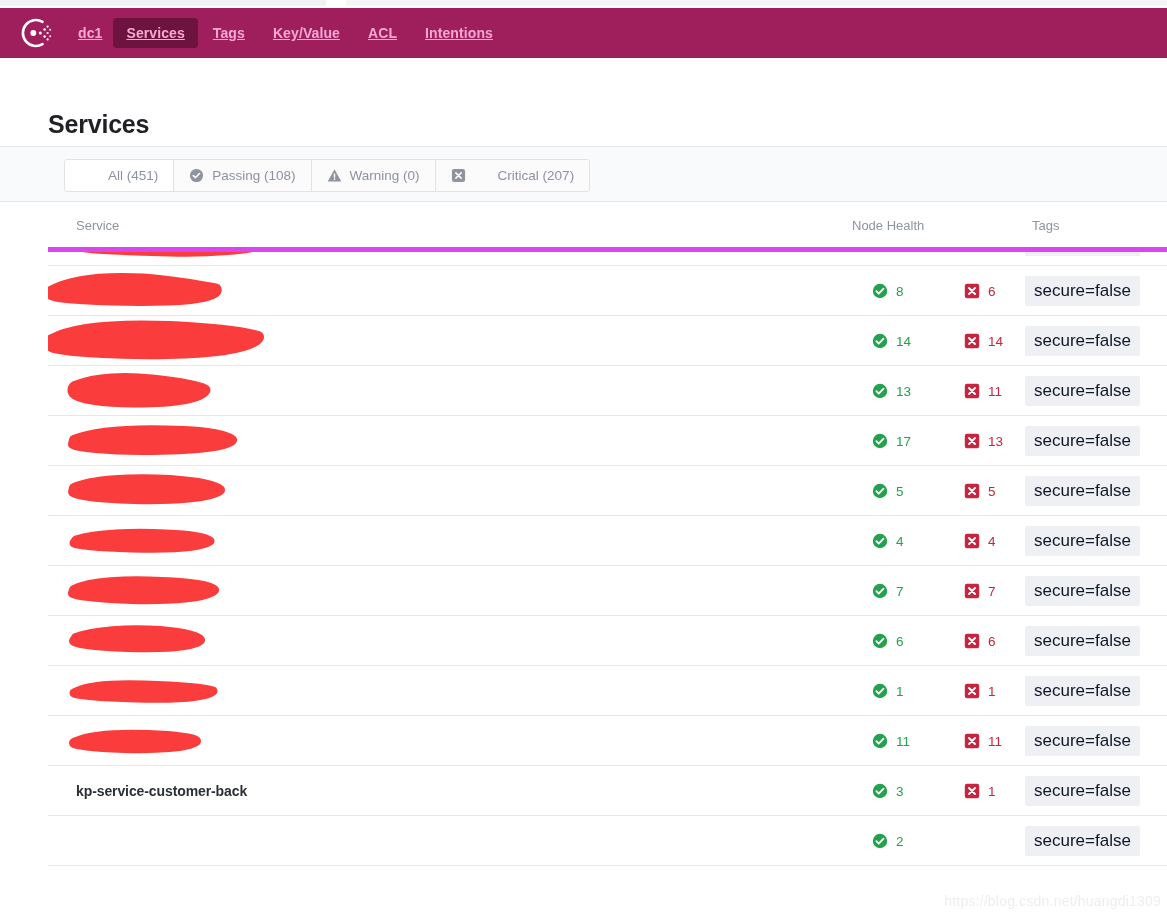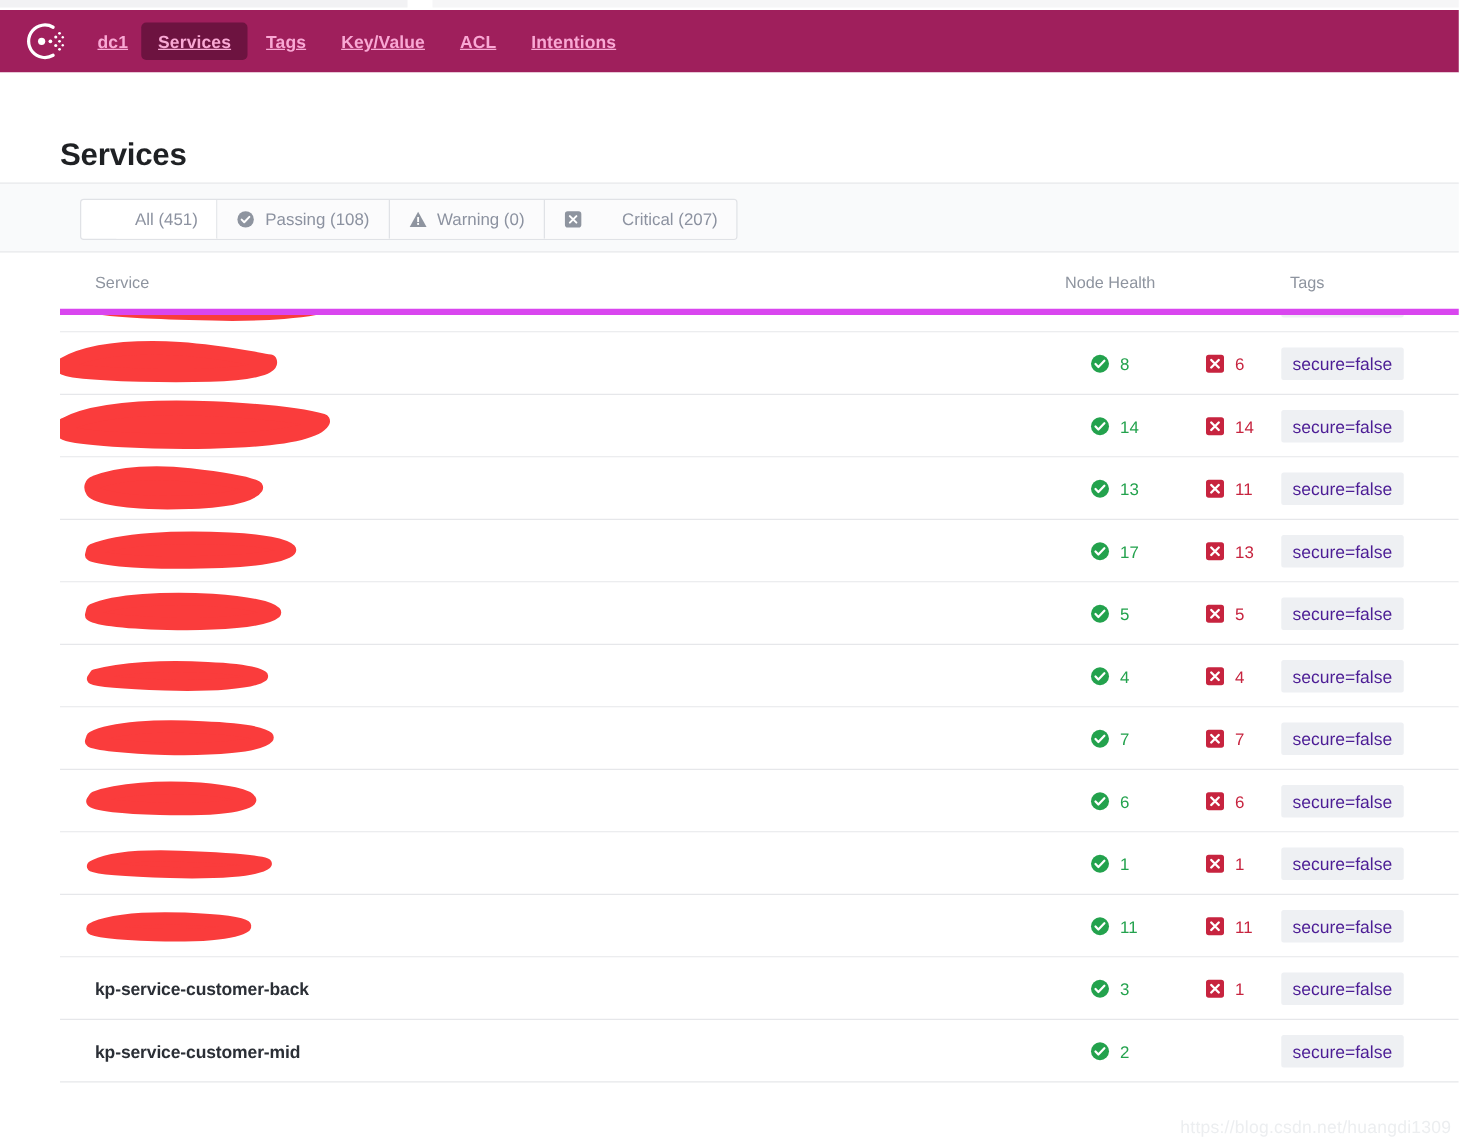--- a/index.html
+++ b/index.html
@@ -138,22 +138,22 @@
     display: flex; align-items: center; gap: 8px;
   }
   .cell-tags {
     position: absolute; left: 977px; top: 0; height: 50px;
     display: flex; align-items: center;
   }
   .cnt-pass { font-size: 13.5px; color: #23a24d; }
   .cnt-crit { font-size: 13.5px; color: #c7243f; }
   .badge-icon { width: 16px; height: 16px; display: block; flex: none; }
   .tag-chip {
-    background: #eef0f3; color: #4c1d95;
-    font-size: 14px; padding: 5px 9px; border-radius: 2px;
+    background: #eef0f3; color: #0f172a;
+    font-size: 17px; padding: 5px 9px; border-radius: 2px;
     white-space: nowrap;
     text-align: center;
   }
 
   
   .redaction {
     position: absolute;
     left: 20px;
     top: 4px;
     height: 42px;
@@ -532,21 +532,20 @@
                 <rect x="0.8" y="0.8" width="14.4" height="14.4" rx="2.2" fill="#c7243f"></rect>
                 <path d="M5 5l6 6M11 5l-6 6" stroke="#ffffff" stroke-width="1.9" stroke-linecap="round"></path>
               </svg></span>
             <span class="cnt-crit">1</span>
           </div>
           <div class="cell-tags">
             <span class="tag-chip">secure=false</span>
           </div>
         </div>
         <div class="row">
-          <div class="cell-service">kp-service-customer-mid</div>
           <div class="cell-pass">
             <span class="badge-icon"><svg viewBox="0 0 16 16" width="16" height="16">
                 <circle cx="8" cy="8" r="7.2" fill="#23a24d"></circle>
                 <path d="M4.4 8.2l2.3 2.4 4.8-5" fill="none" stroke="#ffffff" stroke-width="1.8" stroke-linecap="round" stroke-linejoin="round"></path>
               </svg></span>
             <span class="cnt-pass">2</span>
           </div>
           <div class="cell-tags">
             <span class="tag-chip">secure=false</span>
           </div>

